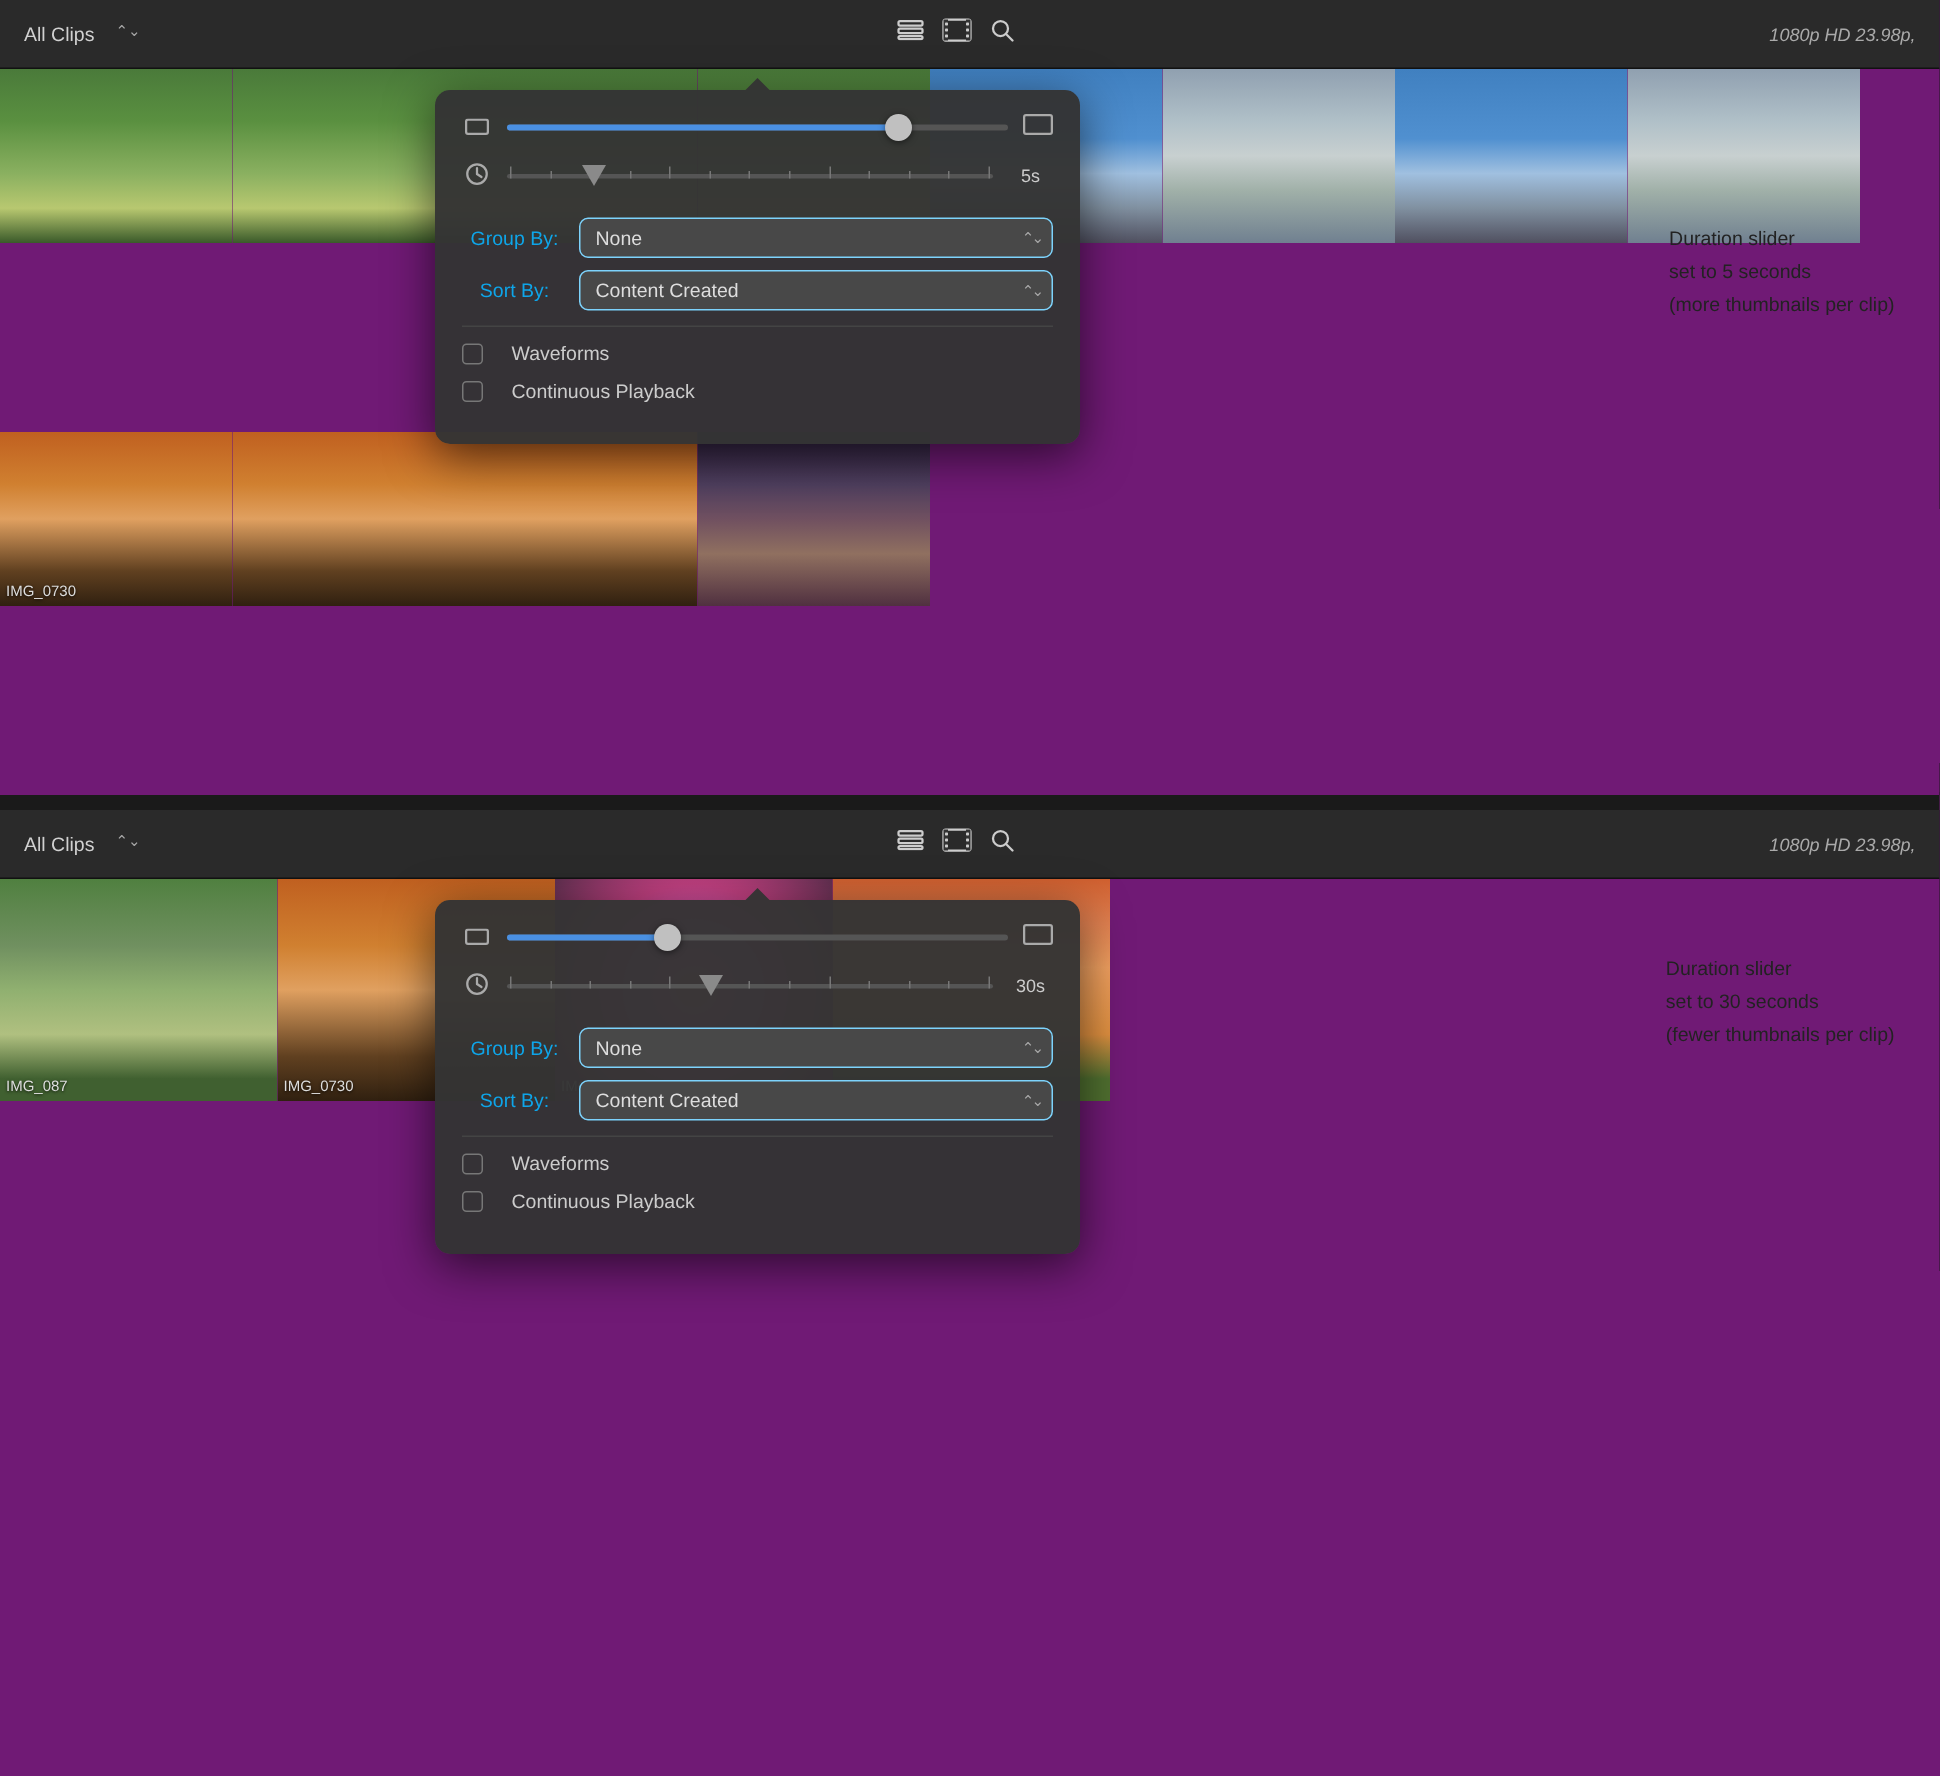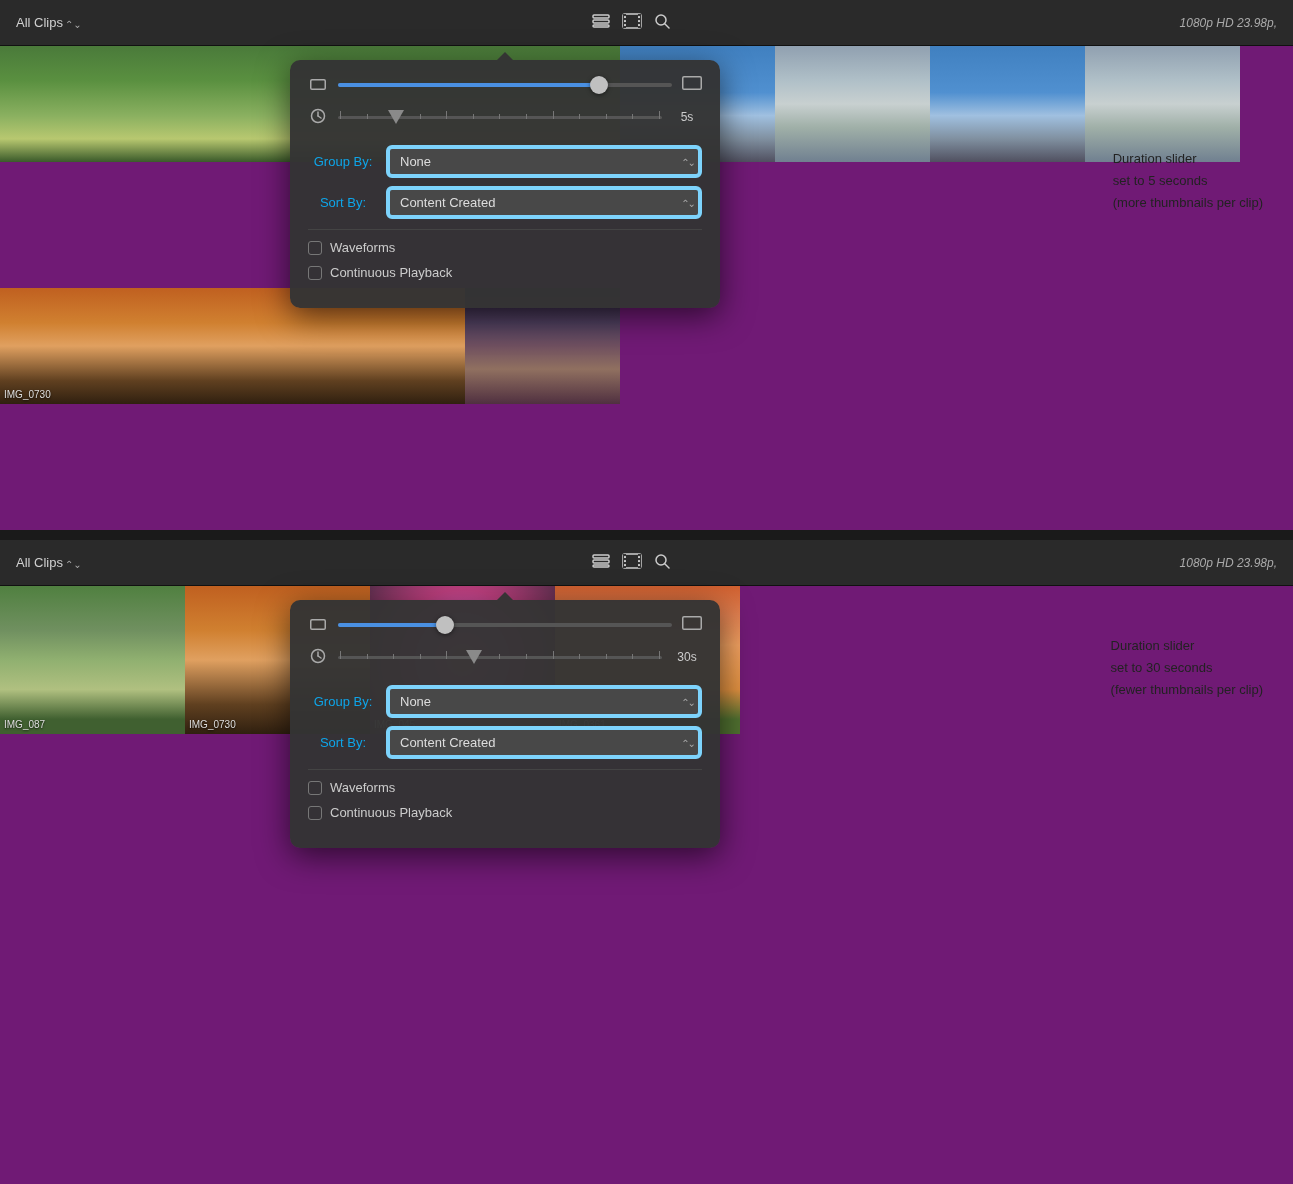--- a/index.html
+++ b/index.html
@@ -27,22 +27,22 @@
       height: 46px;
       background: #2a2a2a;
       display: flex;
       align-items: center;
       padding: 0 16px;
       gap: 12px;
       border-bottom: 1px solid #111;
     }
     .toolbar-title {
       display: flex;
-      align-items: flex-end;
-      gap: 0;
+      align-items: flex-start;
+      gap: 12px;
       color: #d0d0d0;
       font-size: 13px;
       font-weight: 500;
       margin-right: auto;
     }
     .chevron-ud {
       font-size: 10px;
       color: #aaa;
       margin-left: 2px;
     }
@@ -295,21 +295,21 @@
     }
 
     .dropdown-wrapper {
       flex: 1;
       position: relative;
     }
 
     .dropdown-wrapper select {
       width: 100%;
       background: #484848;
-      border: 4px solid #7dd3fc;
+      border: 1px solid #7dd3fc;
       border-radius: 6px;
       color: #ddd;
       font-size: 13px;
       padding: 5px 24px 5px 10px;
       appearance: none;
       -webkit-appearance: none;
       cursor: pointer;
       outline: none;
     }
 
@@ -326,21 +326,21 @@
     }
 
     
     .checkbox-section {
       margin-top: 10px;
     }
 
     .checkbox-row {
       display: flex;
       align-items: center;
-      gap: 8px;
+      gap: 19px;
       margin-bottom: 10px;
     }
 
     .checkbox-box {
       width: 14px;
       height: 14px;
       border: 1.5px solid #777;
       border-radius: 3px;
       background: transparent;
       flex-shrink: 0;

